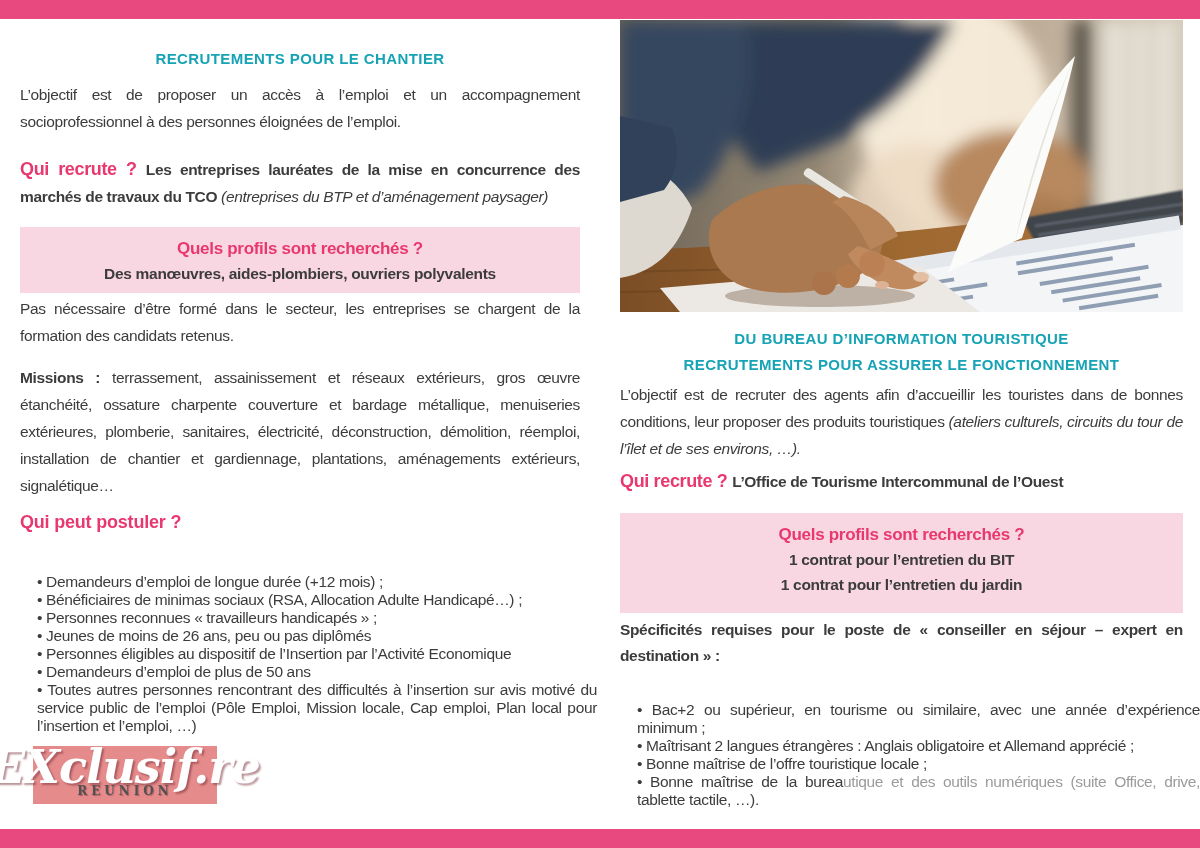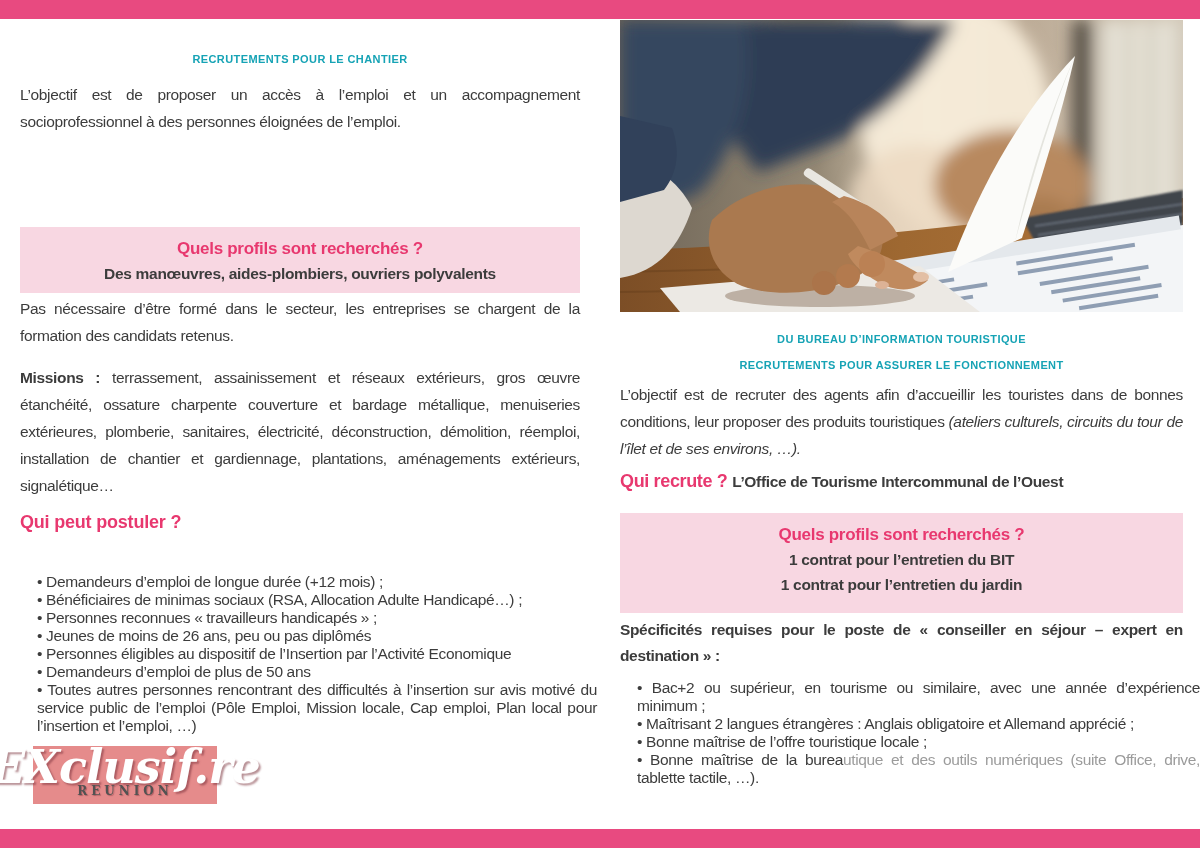--- a/index.html
+++ b/index.html
@@ -8,21 +8,21 @@
     font-family:"Liberation Sans", sans-serif;color:var(--body,#3c3c3c);
   }
   .bar{position:absolute;left:0;width:1200px;height:19px;background:var(--pink_bar,#e84a80);}
   .bar.top{top:0;} .bar.bottom{top:829px;}
 
   .abs{position:absolute;}
   .colL{left:20px;width:560px;}
   .colR{left:620px;width:563px;}
 
   .teal-title{
-    color:var(--teal,#16a3b5);font-weight:bold;font-size:11px;line-height:26px;
+    color:var(--teal,#16a3b5);font-weight:bold;font-size:15px;line-height:26px;
     text-align:center;letter-spacing:.4px;
   }
   .body-p{font-size:15.5px;line-height:27px;letter-spacing:-.35px;text-align:justify;}
   .pink-label{color:var(--pink,#e8386f);font-weight:bold;font-size:18px;}
   .bold{font-weight:bold;} .ital{font-style:italic;}
   .pink-heading{color:var(--pink,#e8386f);font-weight:bold;font-size:18px;letter-spacing:-.2px;}
 
   .pink-box{
     background:var(--pink_box,#f8d7e2);text-align:center;
     letter-spacing:-.3px;
@@ -60,20 +60,23 @@
 
 <div class="page">
 
   <div class="bar top"></div>
   <div class="bar bottom"></div>
 
   <div class="abs colL teal-title" style="top:46px">RECRUTEMENTS POUR LE CHANTIER</div>
 
   <p class="abs colL body-p" style="top:81px;margin:0">L’objectif est de proposer un accès à l’emploi et un accompagnement socioprofessionnel à des personnes éloignées de l’emploi.</p>
 
+  <p class="abs colL body-p" style="top:156px;margin:0">
+    <span class="pink-label">Qui recrute ? </span><span class="bold">Les entreprises lauréates de la mise en concurrence des marchés de travaux du TCO </span><span class="ital">(entreprises du BTP et d’aménagement paysager)</span>
+  </p>
 
   <div class="abs colL pink-box" style="top:227px;height:66px">
     <div class="bx-title">Quels profils sont recherchés ?</div>
     <div class="bx-line">Des manœuvres, aides-plombiers, ouvriers polyvalents</div>
   </div>
 
   <p class="abs colL body-p" style="top:295px;margin:0">Pas nécessaire d’être formé dans le secteur, les entreprises se chargent de la formation des candidats retenus.</p>
 
   <p class="abs colL body-p" style="top:364px;margin:0">
     <span class="bold">Missions : </span><span>terrassement, assainissement et réseaux extérieurs, gros œuvre étanchéité, ossature charpente couverture et bardage métallique, menuiseries extérieures, plomberie, sanitaires, électricité, déconstruction, démolition, réemploi, installation de chantier et gardiennage, plantations, aménagements extérieurs, signalétique…</span>
@@ -211,21 +214,21 @@
   </p>
 
   <div class="abs colR pink-box" style="top:513px;height:100px">
     <div class="bx-title">Quels profils sont recherchés ?</div>
     <div class="bx-line">1 contrat pour l’entretien du BIT</div>
     <div class="bx-line">1 contrat pour l’entretien du jardin</div>
   </div>
 
   <p class="abs colR body-p bold" style="top:617px;margin:0;line-height:26px">Spécificités requises pour le poste de « conseiller en séjour – expert en destination » :</p>
 
-  <ul class="abs colR bullets" style="top:679px">
+  <ul class="abs colR bullets" style="top:701px">
     <li>Bac+2 ou supérieur, en tourisme ou similaire, avec une année d’expérience minimum ;</li>
     <li>Maîtrisant 2 langues étrangères : Anglais obligatoire et Allemand apprécié ;</li>
     <li>Bonne maîtrise de l’offre touristique locale ;</li>
     <li>
       <span>Bonne maîtrise de la burea</span><span class="faded">utique et des outils numériques (suite Office, drive, </span><span>tablette tactile, …).</span>
     </li>
   </ul>
 
 </div>
 

